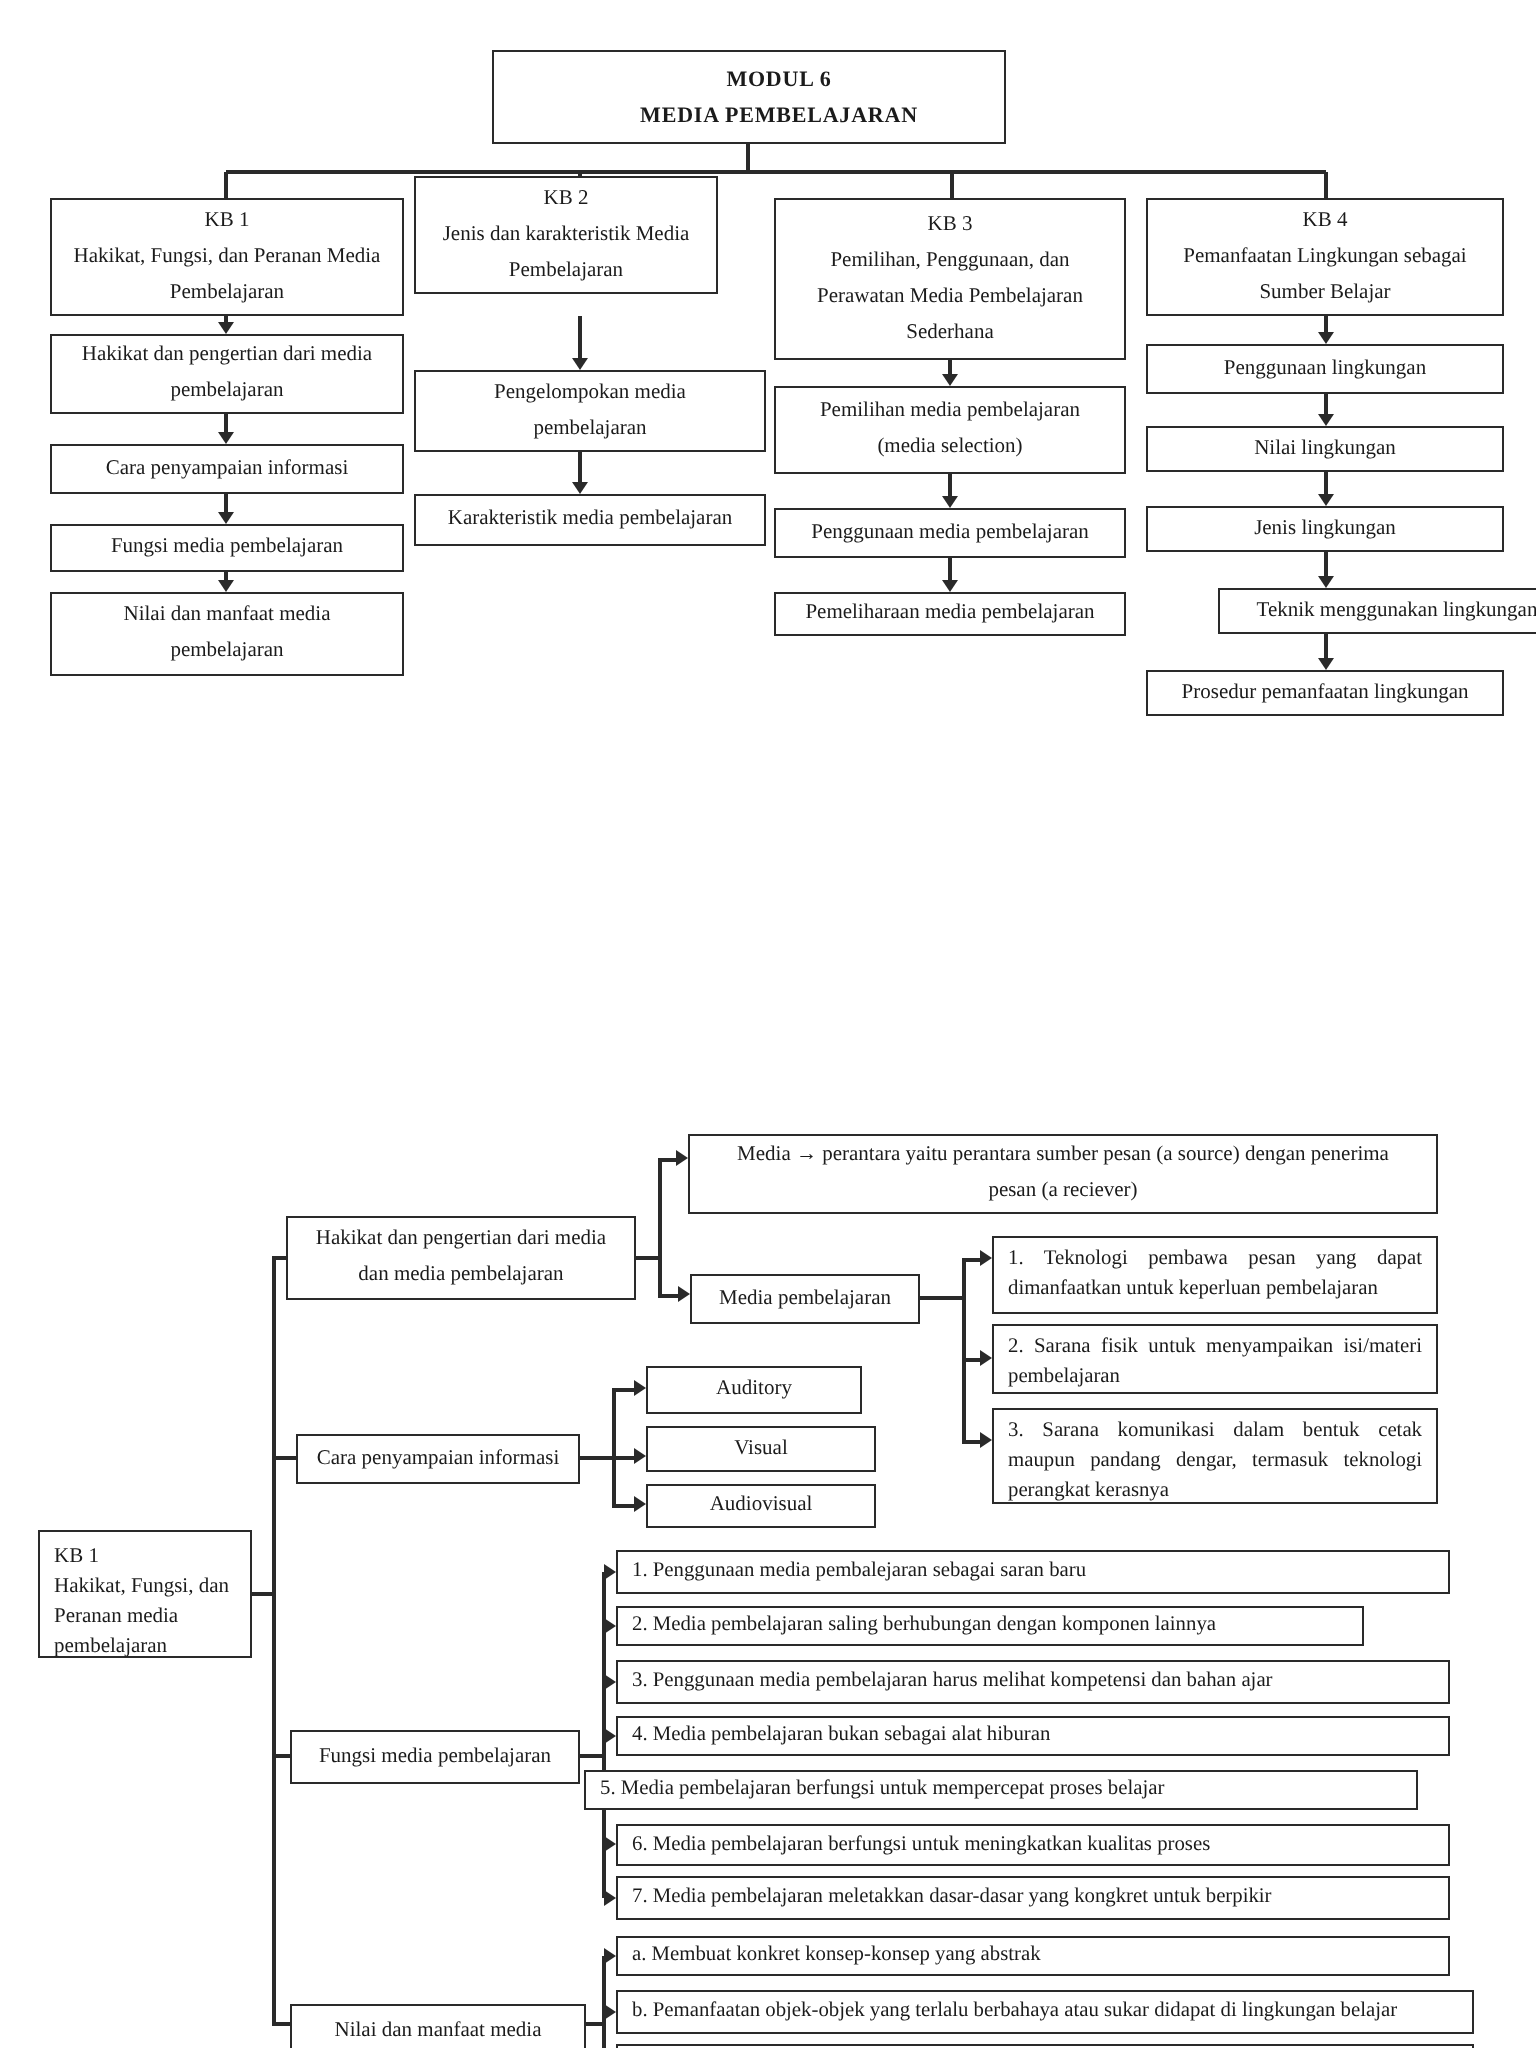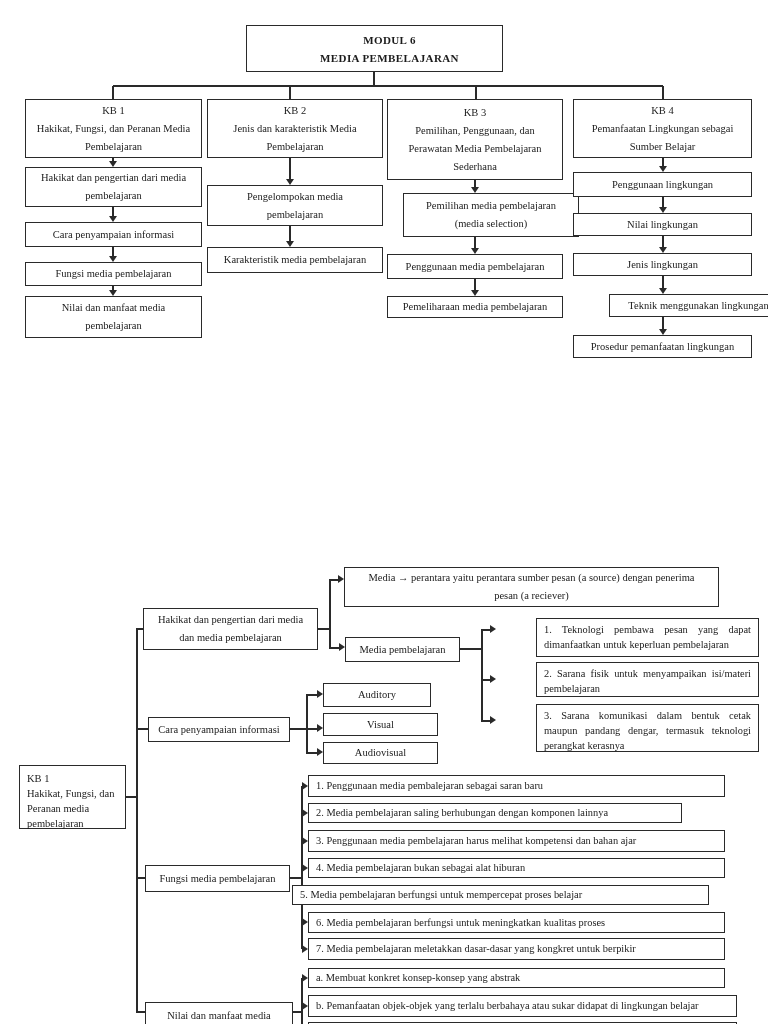--- a/index.html
+++ b/index.html
@@ -19,21 +19,21 @@
   .tl{ 
     justify-content:flex-start;align-items:flex-start;text-align:left;
     padding:5px 7px;line-height:15px;
   }
   .li{ 
     justify-content:flex-start;text-align:left;white-space:nowrap;
     padding:0 7px;font-size:10.4px;line-height:14px;
   }
   .js{ 
     display:block;text-align:justify;white-space:normal;
-    padding:3px 7px;font-size:10.4px;line-height:15px;margin-left:40px;
+    padding:3px 7px;font-size:10.4px;line-height:15px;
   }
   .h{position:absolute;height:1.6px;background:var(--ink);}
   .v{position:absolute;width:1.6px;background:var(--ink);}
   .ad{position:absolute;width:0;height:0;
       border-left:4px solid transparent;border-right:4px solid transparent;
       border-top:6px solid var(--ink);}
   .ar{position:absolute;width:0;height:0;
       border-top:4px solid transparent;border-bottom:4px solid transparent;
       border-left:6px solid var(--ink);}
 </style>
@@ -48,21 +48,21 @@
   <div class="v" style="left:373px;top:72px;height:14px;"></div>
   <div class="h" style="left:113px;top:85px;width:550px;"></div>
   <div class="v" style="left:112px;top:86px;height:13px;"></div>
   <div class="v" style="left:289px;top:86px;height:13px;"></div>
   <div class="v" style="left:475px;top:86px;height:13px;"></div>
   <div class="v" style="left:662px;top:86px;height:13px;"></div>
 
   <div class="bx" style="left:25px;top:99px;width:177px;height:59px;">KB 1
 Hakikat, Fungsi, dan Peranan Media
 Pembelajaran</div>
-  <div class="bx" style="left:207px;top:99px;width:176px;height:59px;">KB 2
+  <div class="bx" style="left:207px;top:88px;width:152px;height:59px;">KB 2
 Jenis dan karakteristik Media
 Pembelajaran</div>
   <div class="bx" style="left:387px;top:99px;width:176px;height:81px;">KB 3
 Pemilihan, Penggunaan, dan
 Perawatan Media Pembelajaran
 Sederhana</div>
   <div class="bx" style="left:573px;top:99px;width:179px;height:59px;">KB 4
 Pemanfaatan Lingkungan sebagai
 Sumber Belajar</div>
 
@@ -84,21 +84,21 @@
   <div class="v" style="left:289px;top:158px;height:22px;"></div>
   <div class="ad" style="left:286px;top:179px;"></div>
   <div class="bx" style="left:207px;top:185px;width:176px;height:41px;">Pengelompokan media
 pembelajaran</div>
   <div class="v" style="left:289px;top:226px;height:16px;"></div>
   <div class="ad" style="left:286px;top:241px;"></div>
   <div class="bx" style="left:207px;top:247px;width:176px;height:26px;">Karakteristik media pembelajaran</div>
 
   <div class="v" style="left:474px;top:180px;height:8px;"></div>
   <div class="ad" style="left:471px;top:187px;"></div>
-  <div class="bx" style="left:387px;top:193px;width:176px;height:44px;margin-left:16px;">Pemilihan media pembelajaran
+  <div class="bx" style="left:387px;top:193px;width:176px;height:44px;">Pemilihan media pembelajaran
 (media selection)</div>
   <div class="v" style="left:474px;top:237px;height:12px;"></div>
   <div class="ad" style="left:471px;top:248px;"></div>
   <div class="bx" style="left:387px;top:254px;width:176px;height:25px;">Penggunaan media pembelajaran</div>
   <div class="v" style="left:474px;top:279px;height:12px;"></div>
   <div class="ad" style="left:471px;top:290px;"></div>
   <div class="bx" style="left:387px;top:296px;width:176px;height:22px;">Pemeliharaan media pembelajaran</div>
 
   <div class="v" style="left:662px;top:158px;height:9px;"></div>
   <div class="ad" style="left:659px;top:166px;"></div>

